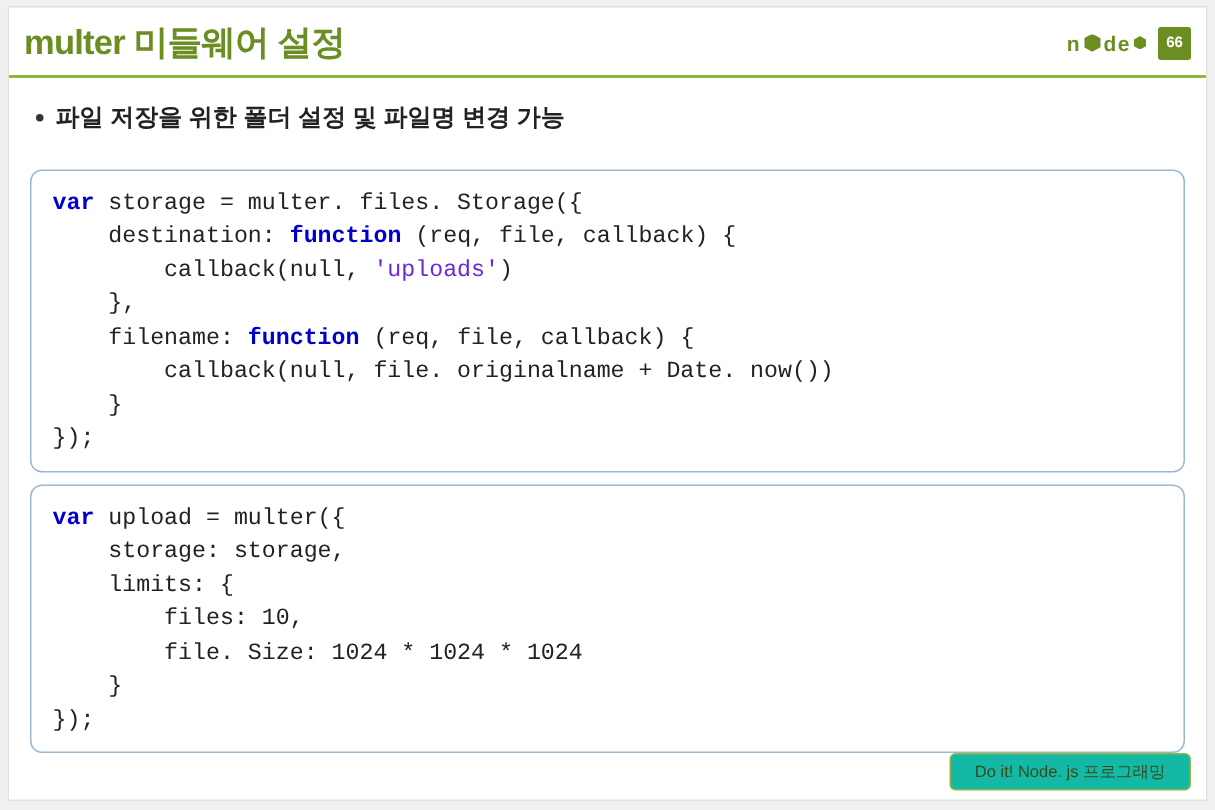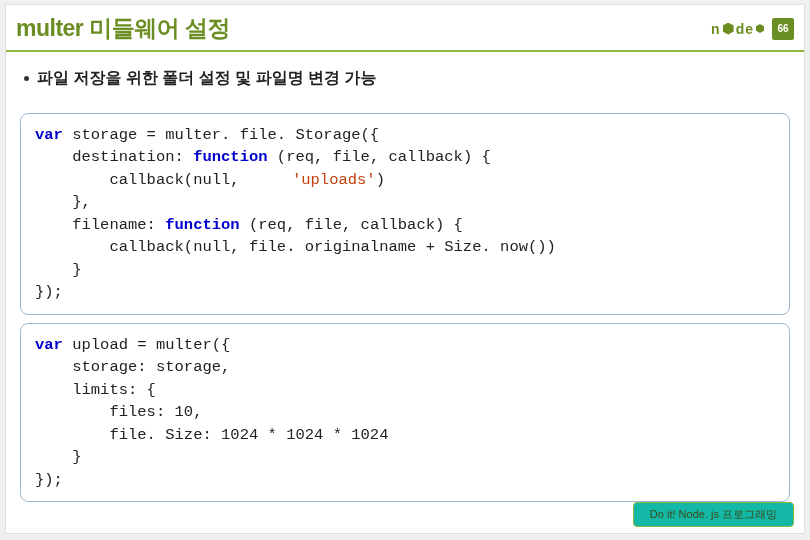--- a/index.html
+++ b/index.html
@@ -93,21 +93,21 @@
     border-radius: 8px;
     padding: 10px 14px;
     font-family: "Courier New", monospace;
     font-size: 15.5px;
     line-height: 1.45;
     color: #222;
     white-space: pre;
     overflow: hidden;
   }
   .kw { color: #0000cc; font-weight: bold; text-align: center; }
-  .str { color: #c2410c; margin-left: 43px; }
+  .str { color: #6d28d9; }
   .footer {
     position: absolute;
     bottom: 6px;
     right: 10px;
   }
   .footer-btn {
     background: #14b8a6;
     border: 1px solid #8FB73E;
     color: #3a4a1a;
     font-size: 11px;
@@ -133,26 +133,26 @@
     </div>
   </div>
 
   <div class="bullets">
     <div class="bullet">
       <span class="bullet-dot"></span>
       <span>파일 저장을 위한 폴더 설정 및 파일명 변경 가능</span>
     </div>
   </div>
 
-  <div class="code-box"><span class="kw">var</span><span> storage = multer. file. Storage({</span>
+  <div class="code-box"><span class="kw">var</span><span> storage = multer. files. Storage({</span>
 <span>    destination: </span><span class="kw">function</span><span> (req, file, callback) {</span>
 <span>        callback(null, </span><span class="str">'uploads'</span><span>)</span>
 <span>    },</span>
 <span>    filename: </span><span class="kw">function</span><span> (req, file, callback) {</span>
-<span>        callback(null, file. originalname + Size. now())</span>
+<span>        callback(null, file. originalname + Date. now())</span>
 <span>    }</span>
 <span>});</span></div>
 
   <div class="code-box"><span class="kw">var</span><span> upload = multer({</span>
 <span>    storage: storage,</span>
 <span>    limits: {</span>
 <span>        files: 10,</span>
 <span>        file. Size: 1024 * 1024 * 1024</span>
 <span>    }</span>
 <span>});</span></div>

